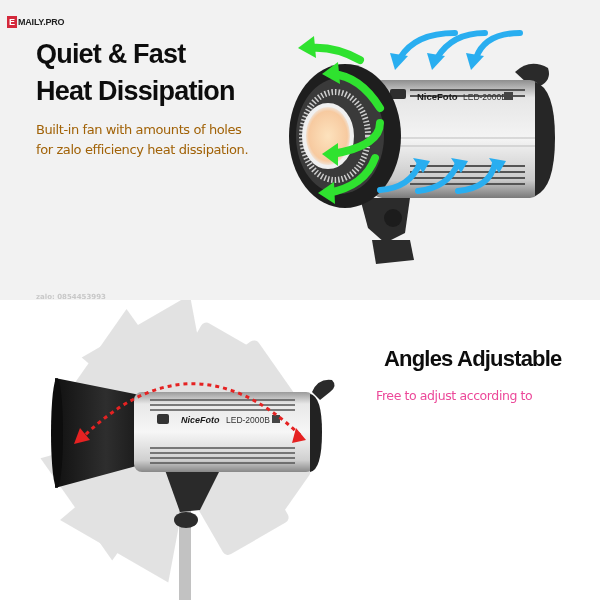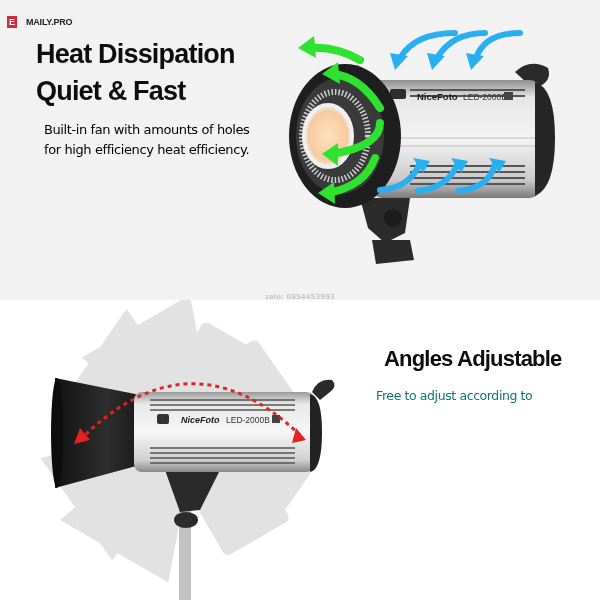--- a/index.html
+++ b/index.html
@@ -4,52 +4,52 @@
 <style>
   * { box-sizing: border-box; margin: 0; padding: 0; }
   html, body { width: 600px; height: 600px; overflow: hidden; background: #ffffff; }
   body { position: relative; font-family: "DejaVu Sans", sans-serif; color: #111; }
 
   .panel-top { position: absolute; left: 0; top: 0; width: 600px; height: 300px; background: #f2f2f2; }
   .panel-bottom { position: absolute; left: 0; top: 300px; width: 600px; height: 300px; background: #ffffff; overflow: hidden; }
 
   .brand { position: absolute; left: 7px; top: 16px; display: flex; align-items: center; height: 12px; }
   .brand-mark { width: 10px; height: 12px; background: #d4283b; color: #fff; font: bold 9px/12px "Liberation Sans", sans-serif; text-align: center; }
-  .brand-text { font: bold 9px/12px "Liberation Sans", sans-serif; color: #222; margin-left: 9px; letter-spacing: -0.2px; }
+  .brand-text { font: bold 9px/12px "Liberation Sans", sans-serif; color: #222; margin-left: 1px; letter-spacing: -0.2px; }
 
   .headline { position: absolute; left: 36px; top: 36px; font: bold 27px/37px "Liberation Sans", sans-serif; color: #0d0d0d; letter-spacing: -0.8px; }
   .headline div { white-space: nowrap; }
-  .subtext { position: absolute; left: 44px; top: 120px; font: 13px/20px "DejaVu Sans", sans-serif; color: #000000; letter-spacing: -0.4px; }
+  .subtext { position: absolute; left: 36px; top: 120px; font: 13px/20px "DejaVu Sans", sans-serif; color: #a16207; letter-spacing: -0.4px; }
   .subtext div { white-space: nowrap; }
 
-  .watermark { position: absolute; left: 0; width: 600px; top: 292px; text-align: center; font: bold 7px/10px "DejaVu Sans", sans-serif; color: #c8c8c8; z-index: 5; }
+  .watermark { position: absolute; left: 0; width: 600px; top: 292px; text-align: left; font: bold 7px/10px "DejaVu Sans", sans-serif; color: #c8c8c8; z-index: 5; padding-left: 36px; }
 
   .headline2 { position: absolute; left: 376px; top: 344px; font: bold 22px/30px "Liberation Sans", sans-serif; color: #0d0d0d; letter-spacing: -0.8px; white-space: nowrap; margin-left: 8px; }
-  .subtext2 { position: absolute; left: 376px; top: 386px; font: 12.5px/20px "DejaVu Sans", sans-serif; color: #0f766e; letter-spacing: -0.4px; }
+  .subtext2 { position: absolute; left: 376px; top: 386px; font: 12.5px/20px "DejaVu Sans", sans-serif; color: #ec4899; letter-spacing: -0.4px; }
   .subtext2 div { white-space: nowrap; }
 
   svg { position: absolute; display: block; }
 </style>
 </head>
 <body>
 
 <div class="panel-top">
 
   <div class="brand">
     <span class="brand-mark">E</span>
     <span class="brand-text">MAILY.PRO</span>
   </div>
 
   <div class="headline">
+    <div>Quiet &amp; Fast</div>
     <div>Heat Dissipation</div>
-    <div>Quiet &amp; Fast</div>
   </div>
   <div class="subtext">
     <div>Built-in fan with amounts of holes</div>
-    <div>for high efficiency heat efficiency.</div>
+    <div>for zalo efficiency heat dissipation.</div>
   </div>
 
   <svg style="left:280px; top:28px;" width="290" height="245" viewBox="0 0 290 245">
     <defs>
       <linearGradient id="bodyG" x1="0" y1="0" x2="0" y2="1">
         <stop offset="0" stop-color="#8e8e8e"></stop>
         <stop offset="0.15" stop-color="#e6e6e6"></stop>
         <stop offset="0.5" stop-color="#f4f4f4"></stop>
         <stop offset="0.85" stop-color="#c9c9c9"></stop>
         <stop offset="1" stop-color="#7a7a7a"></stop>

